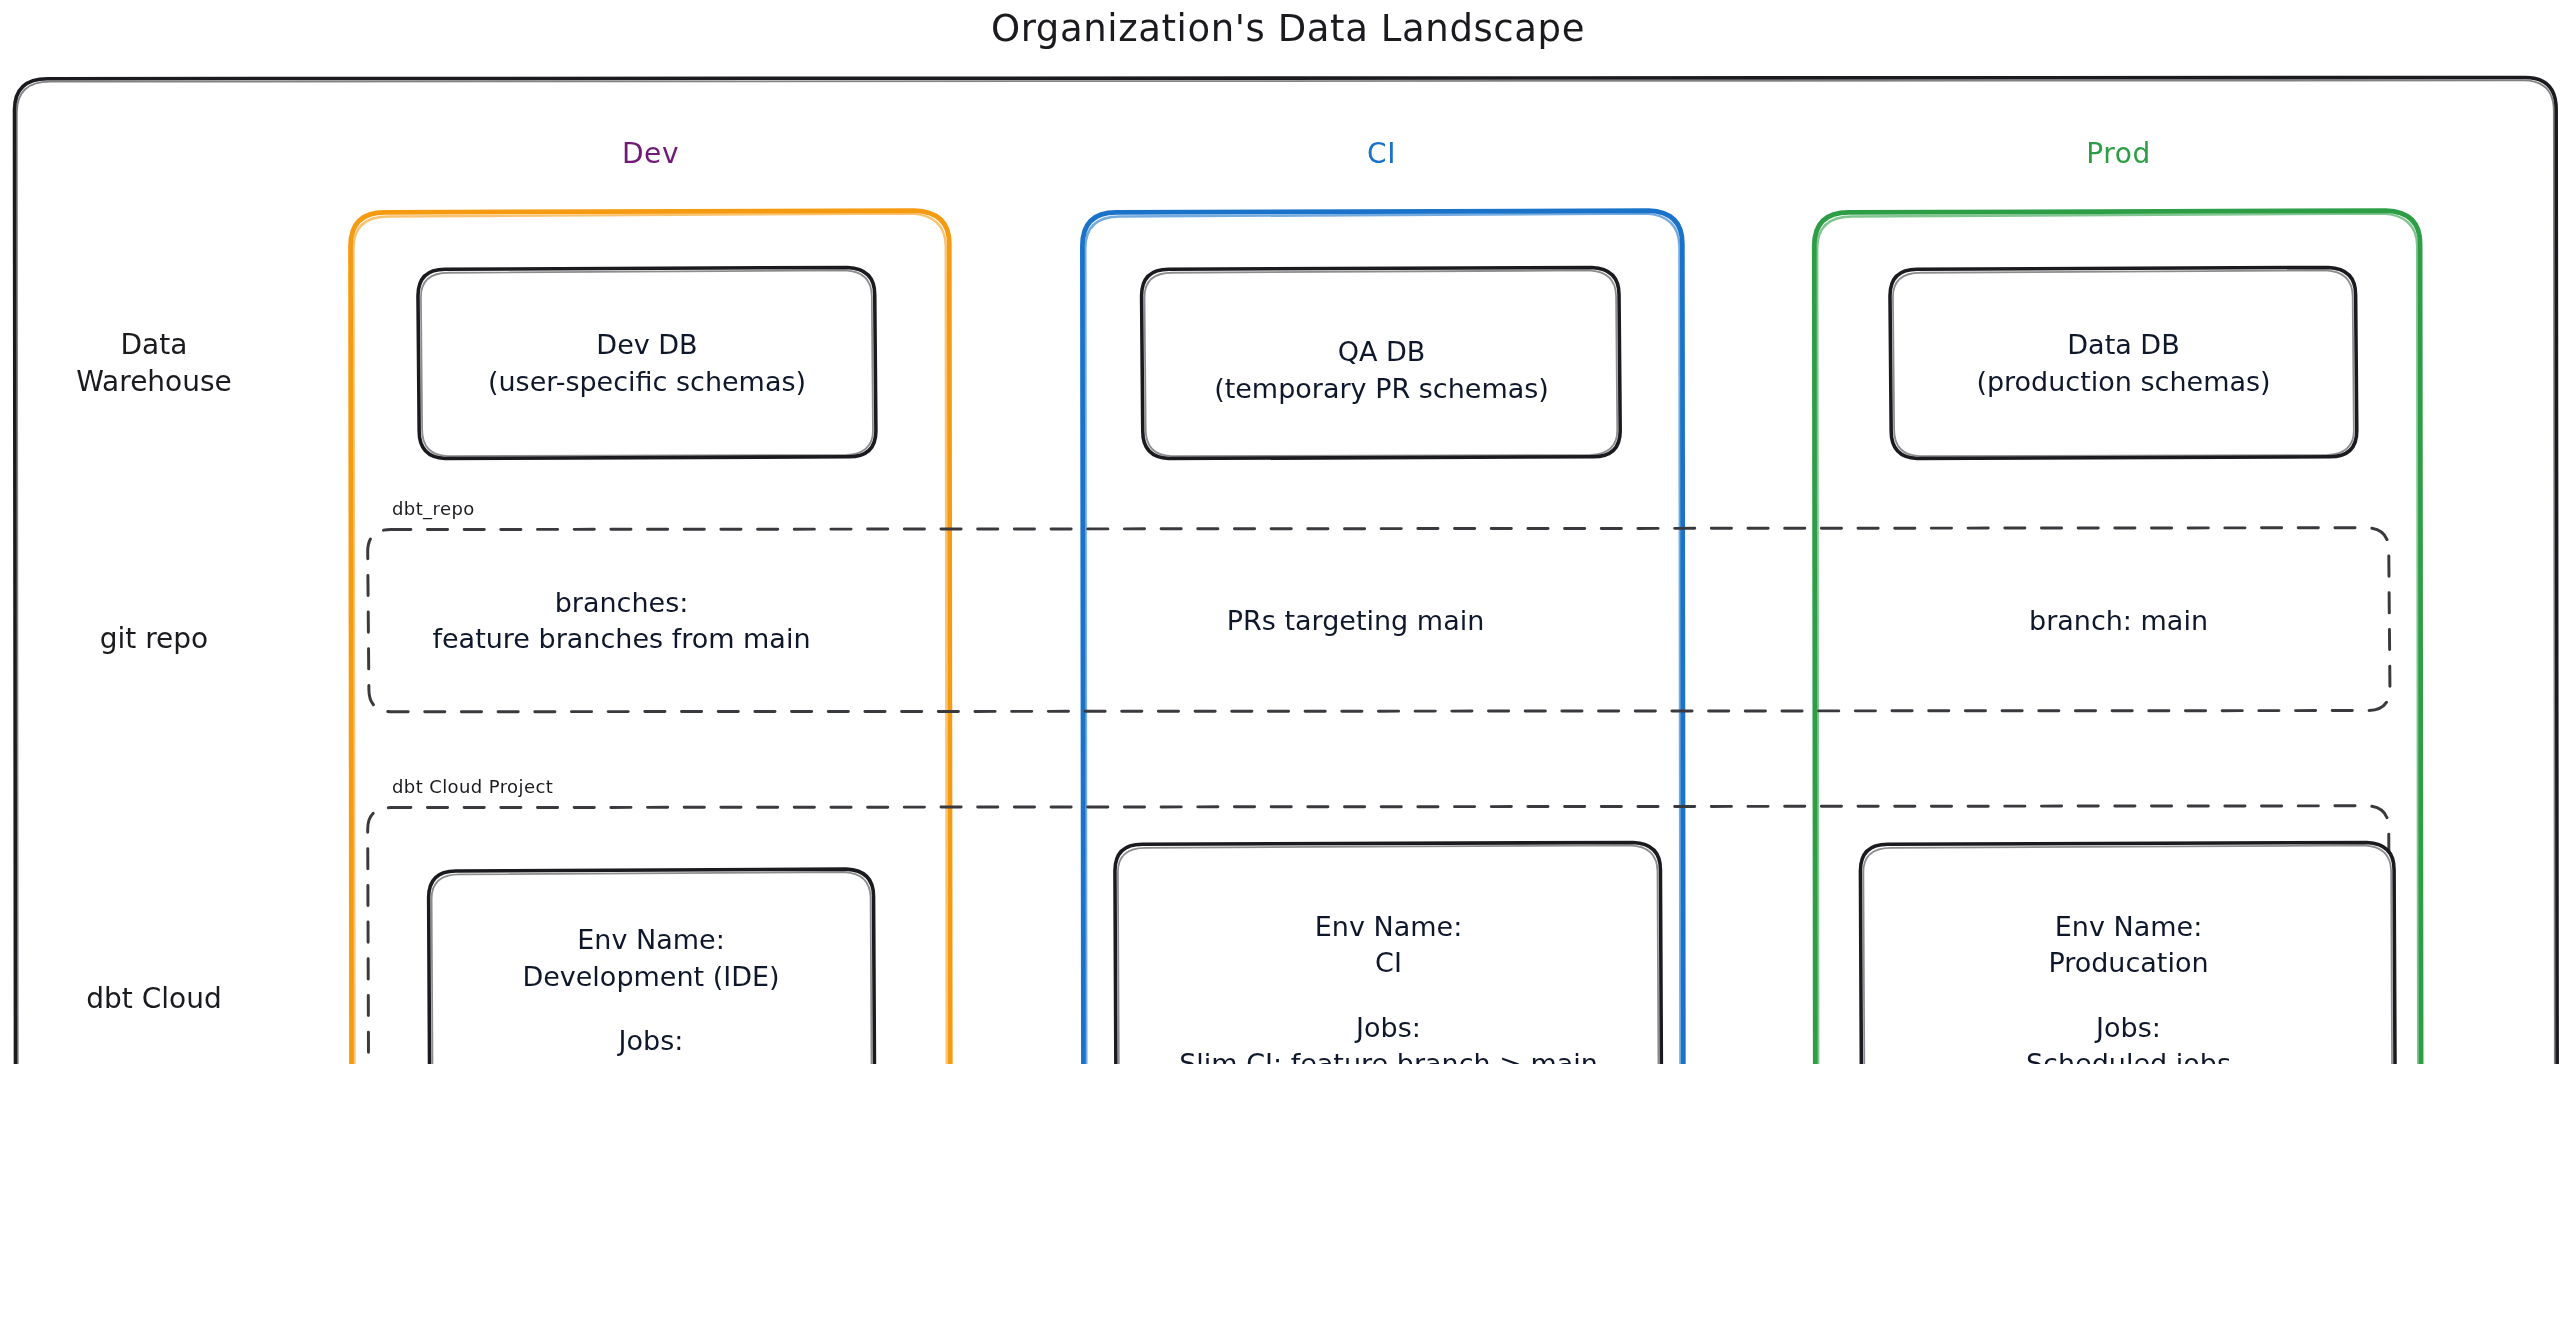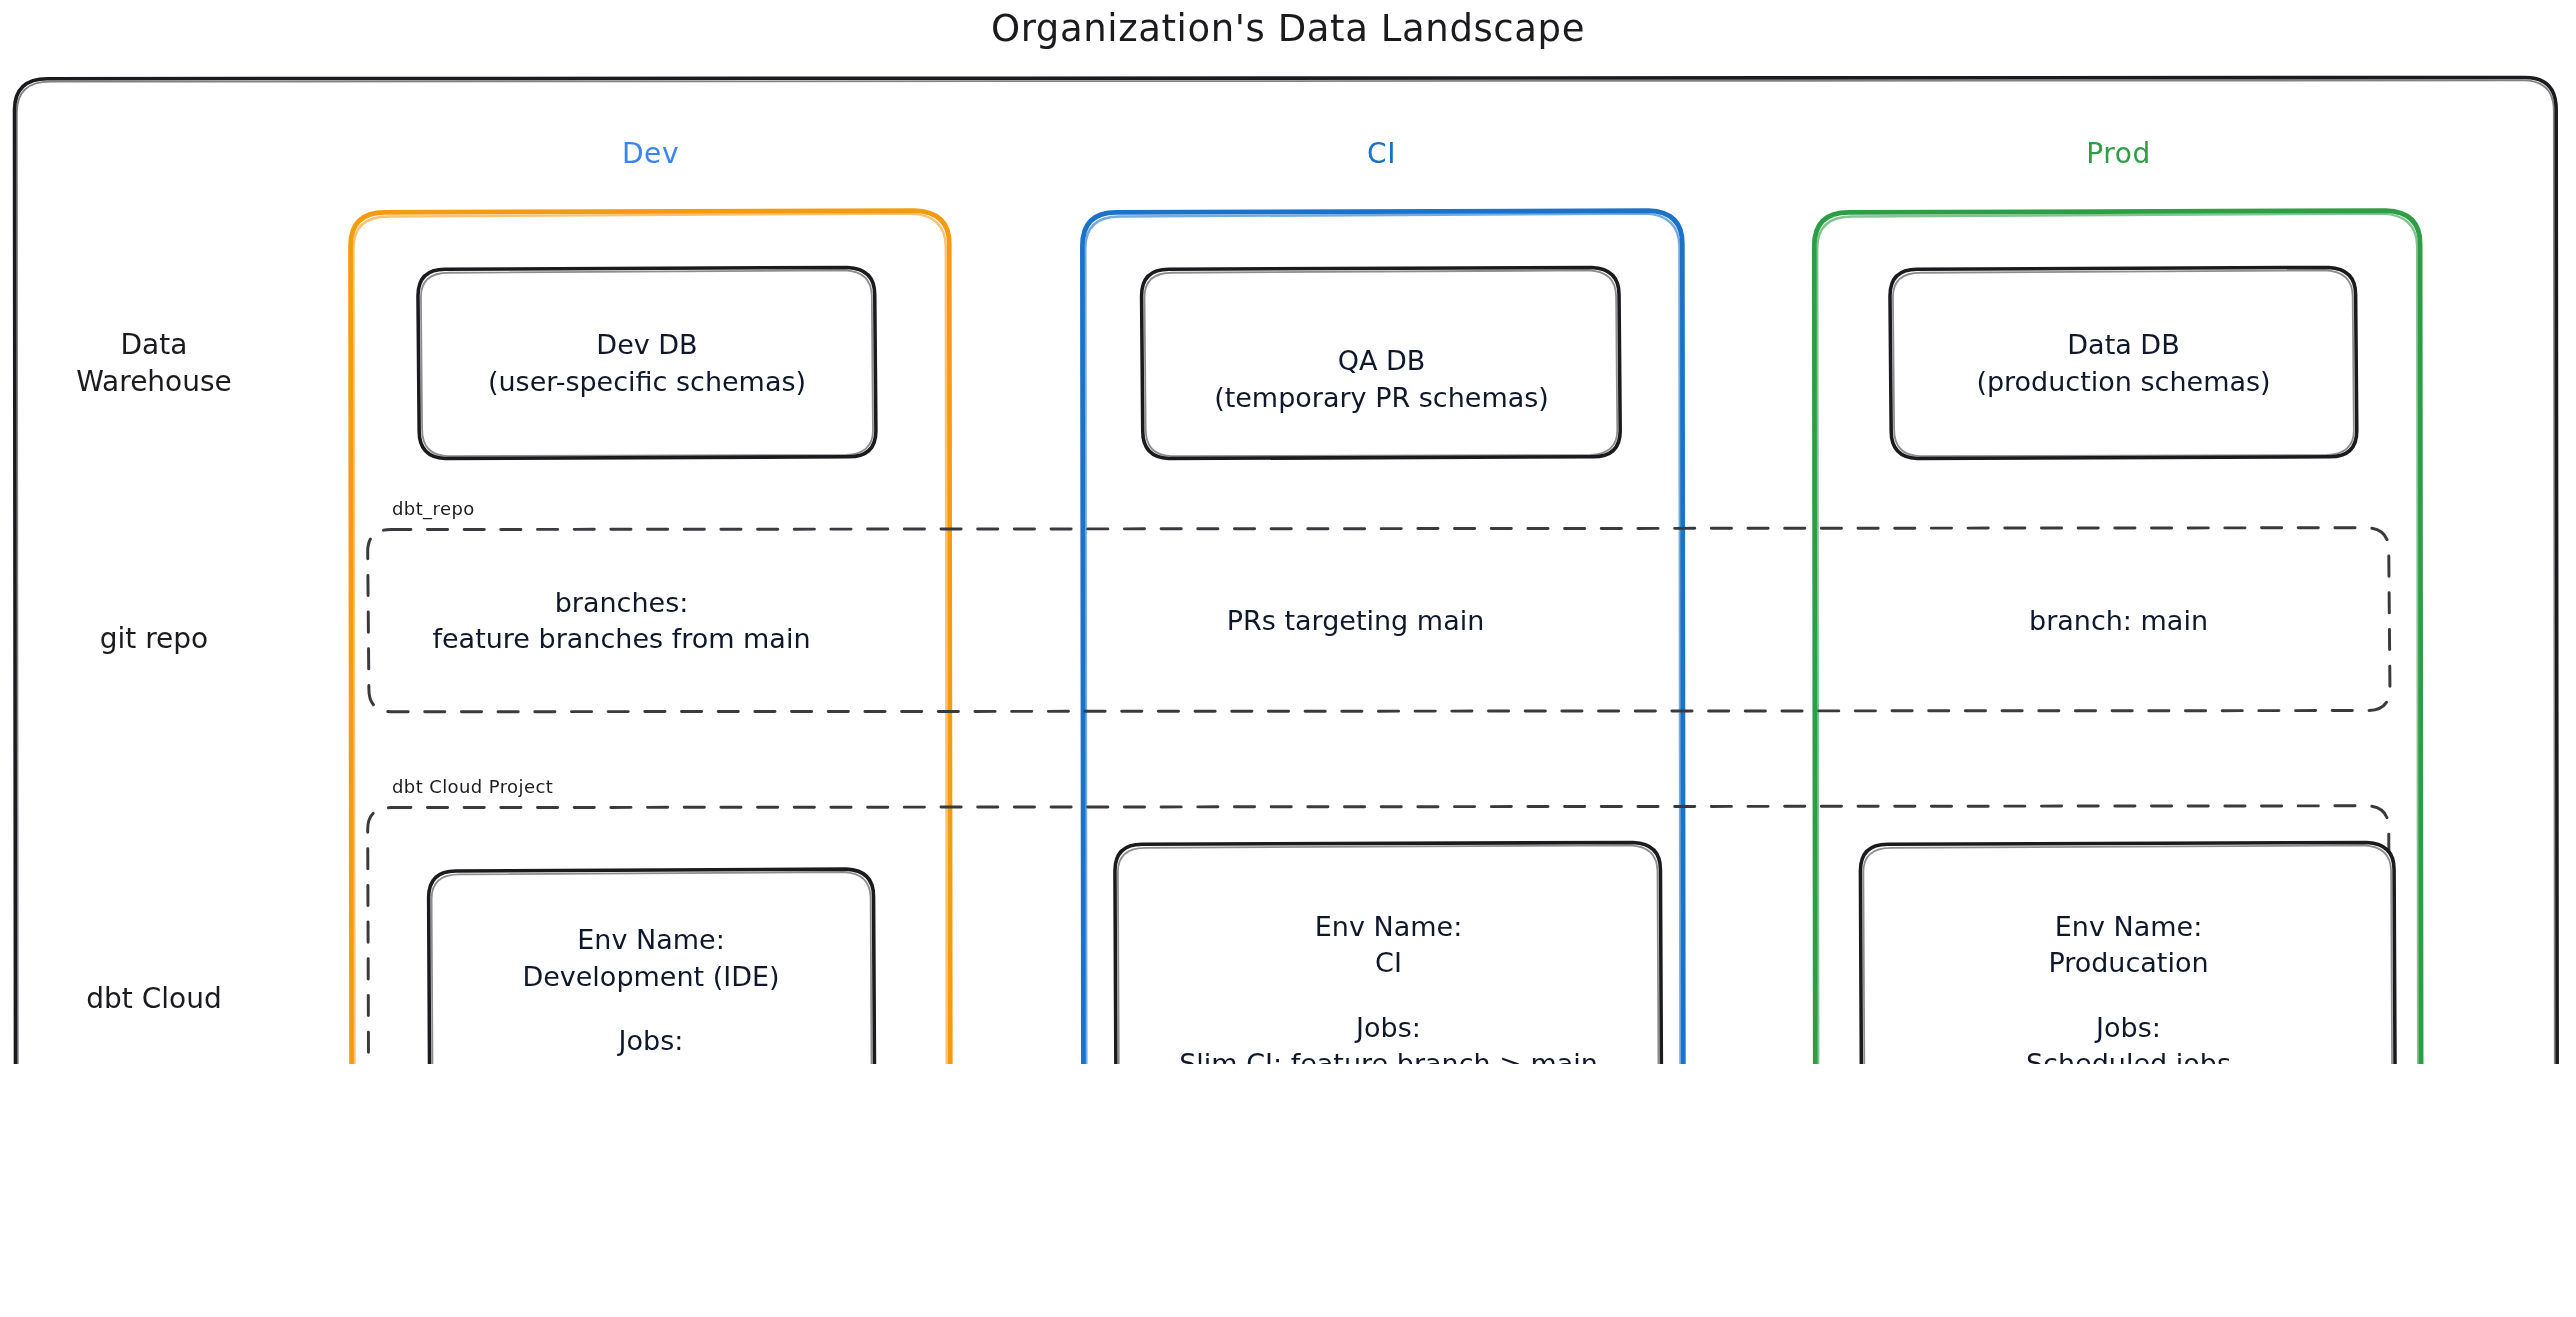--- a/index.html
+++ b/index.html
@@ -161,21 +161,21 @@
     <g>
       <path d="M 1930 1427 L 2760 1424 Q 2806 1426 2806 1470 L 2808 1892 Q 2808 1936 2762 1936 L 1930 1939 Q 1886 1937 1886 1893 L 1884 1472 Q 1884 1427 1930 1427 Z" fill="#ffffff" stroke="#1b1b1f" stroke-width="6" stroke-linecap="round" stroke-linejoin="round"></path>
       <path d="M 1936 1433 L 2755 1429 Q 2800 1431 2801 1472 L 2803 1890 Q 2804 1931 2758 1933 L 1934 1935 Q 1891 1933 1891 1890 L 1889 1474 Q 1889 1433 1936 1433 Z" fill="none" stroke="#1b1b1f" stroke-width="3" stroke-linecap="round" stroke-linejoin="round" opacity="0.5"></path>
     </g>
     <g>
       <path d="M 3190 1427 L 4000 1424 Q 4046 1426 4046 1470 L 4048 1892 Q 4048 1936 4002 1936 L 3190 1939 Q 3146 1937 3146 1893 L 3144 1472 Q 3144 1427 3190 1427 Z" fill="#ffffff" stroke="#1b1b1f" stroke-width="6" stroke-linecap="round" stroke-linejoin="round"></path>
       <path d="M 3196 1433 L 3995 1429 Q 4040 1431 4041 1472 L 4043 1890 Q 4044 1931 3998 1933 L 3194 1935 Q 3151 1933 3151 1890 L 3149 1474 Q 3149 1433 3196 1433 Z" fill="none" stroke="#1b1b1f" stroke-width="3" stroke-linecap="round" stroke-linejoin="round" opacity="0.5"></path>
     </g>
   </svg>
 
-  <div class="col-header" style="left:485px; color:#3b82f6;">
+  <div class="col-header" style="left:485px; color:#701a75;">
     <span>Dev</span>
   </div>
   <div class="col-header" style="left:1216px; color:#1b73c9;">
     <span>CI</span>
   </div>
   <div class="col-header" style="left:1953px; color:#2e9e46;">
     <span>Prod</span>
   </div>
 
   <div class="row-label" style="top:327px;">Data
@@ -183,21 +183,21 @@
   <div class="row-label" style="top:621px;">git repo</div>
   <div class="row-label" style="top:981px;">dbt Cloud</div>
 
   <div class="group-caption" style="left:392px; top:498px;">dbt_repo</div>
   <div class="group-caption" style="left:392px; top:776px;">dbt Cloud Project</div>
 
   <div class="node-text" style="left:418px; top:269px; width:458px; height:189px;">
     <span class="line">Dev DB</span>
     <span class="line">(user-specific schemas)</span>
   </div>
-  <div class="node-text" style="left:1142px; top:285px; width:479px; height:189px;">
+  <div class="node-text" style="left:1142px; top:276px; width:479px; height:189px;">
     <span class="line">QA DB</span>
     <span class="line">(temporary PR schemas)</span>
   </div>
   <div class="node-text" style="left:1890px; top:269px; width:467px; height:189px;">
     <span class="line">Data DB</span>
     <span class="line">(production schemas)</span>
   </div>
 
   <div class="node-text" style="left:367px; top:530px; width:509px; height:182px;">
     <span class="line">branches:</span>

